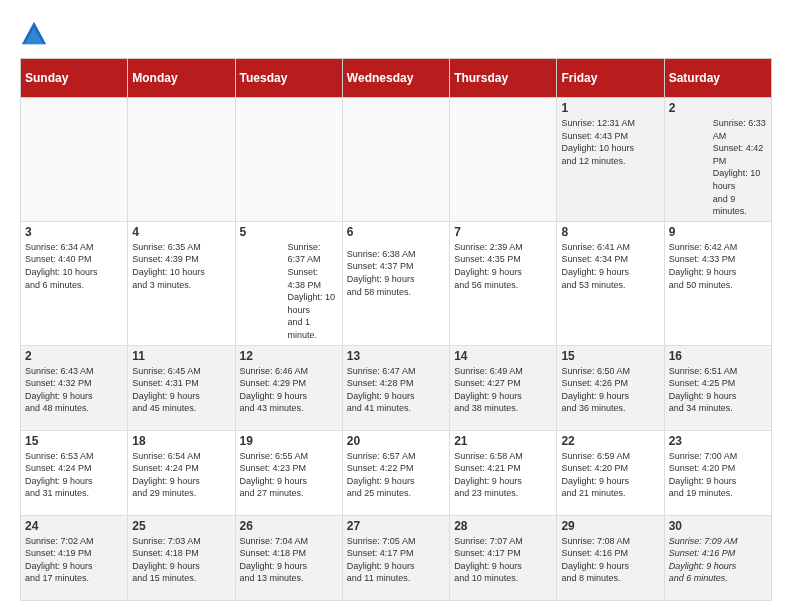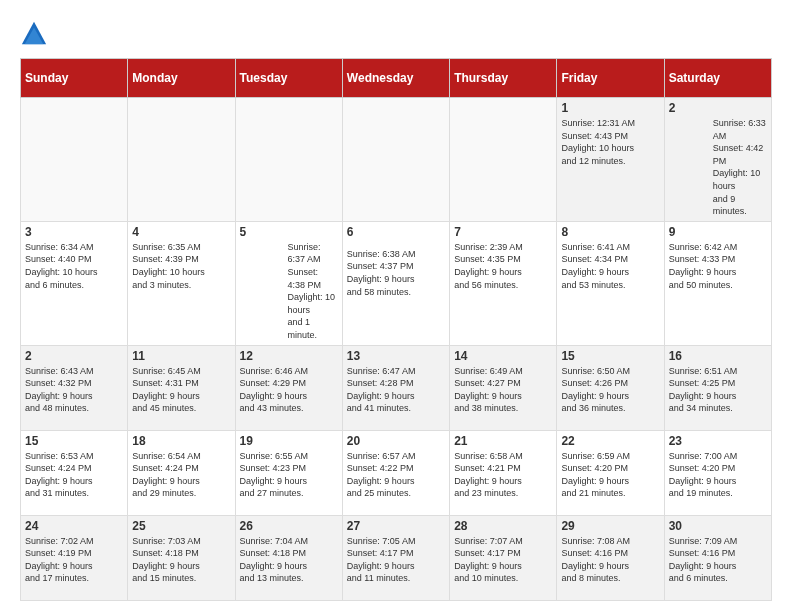--- a/index.html
+++ b/index.html
@@ -338,20 +338,20 @@
         </td>
         <td class="shaded">
           <span class="day-num">29</span>
           <div class="day-info" style="white-space: pre-line;">Sunrise: 7:08 AM
 Sunset: 4:16 PM
 Daylight: 9 hours
 and 8 minutes.</div>
         </td>
         <td class="shaded">
           <span class="day-num">30</span>
-          <div class="day-info" style="white-space: pre-line;">Sunrise: 7:09 AM
+          <div class="day-info" style="white-space: pre-line; font-style: italic;">Sunrise: 7:09 AM
 Sunset: 4:16 PM
 Daylight: 9 hours
 and 6 minutes.</div>
         </td>
       </tr>
     </tbody>
 </table>
 
 </body></html>

